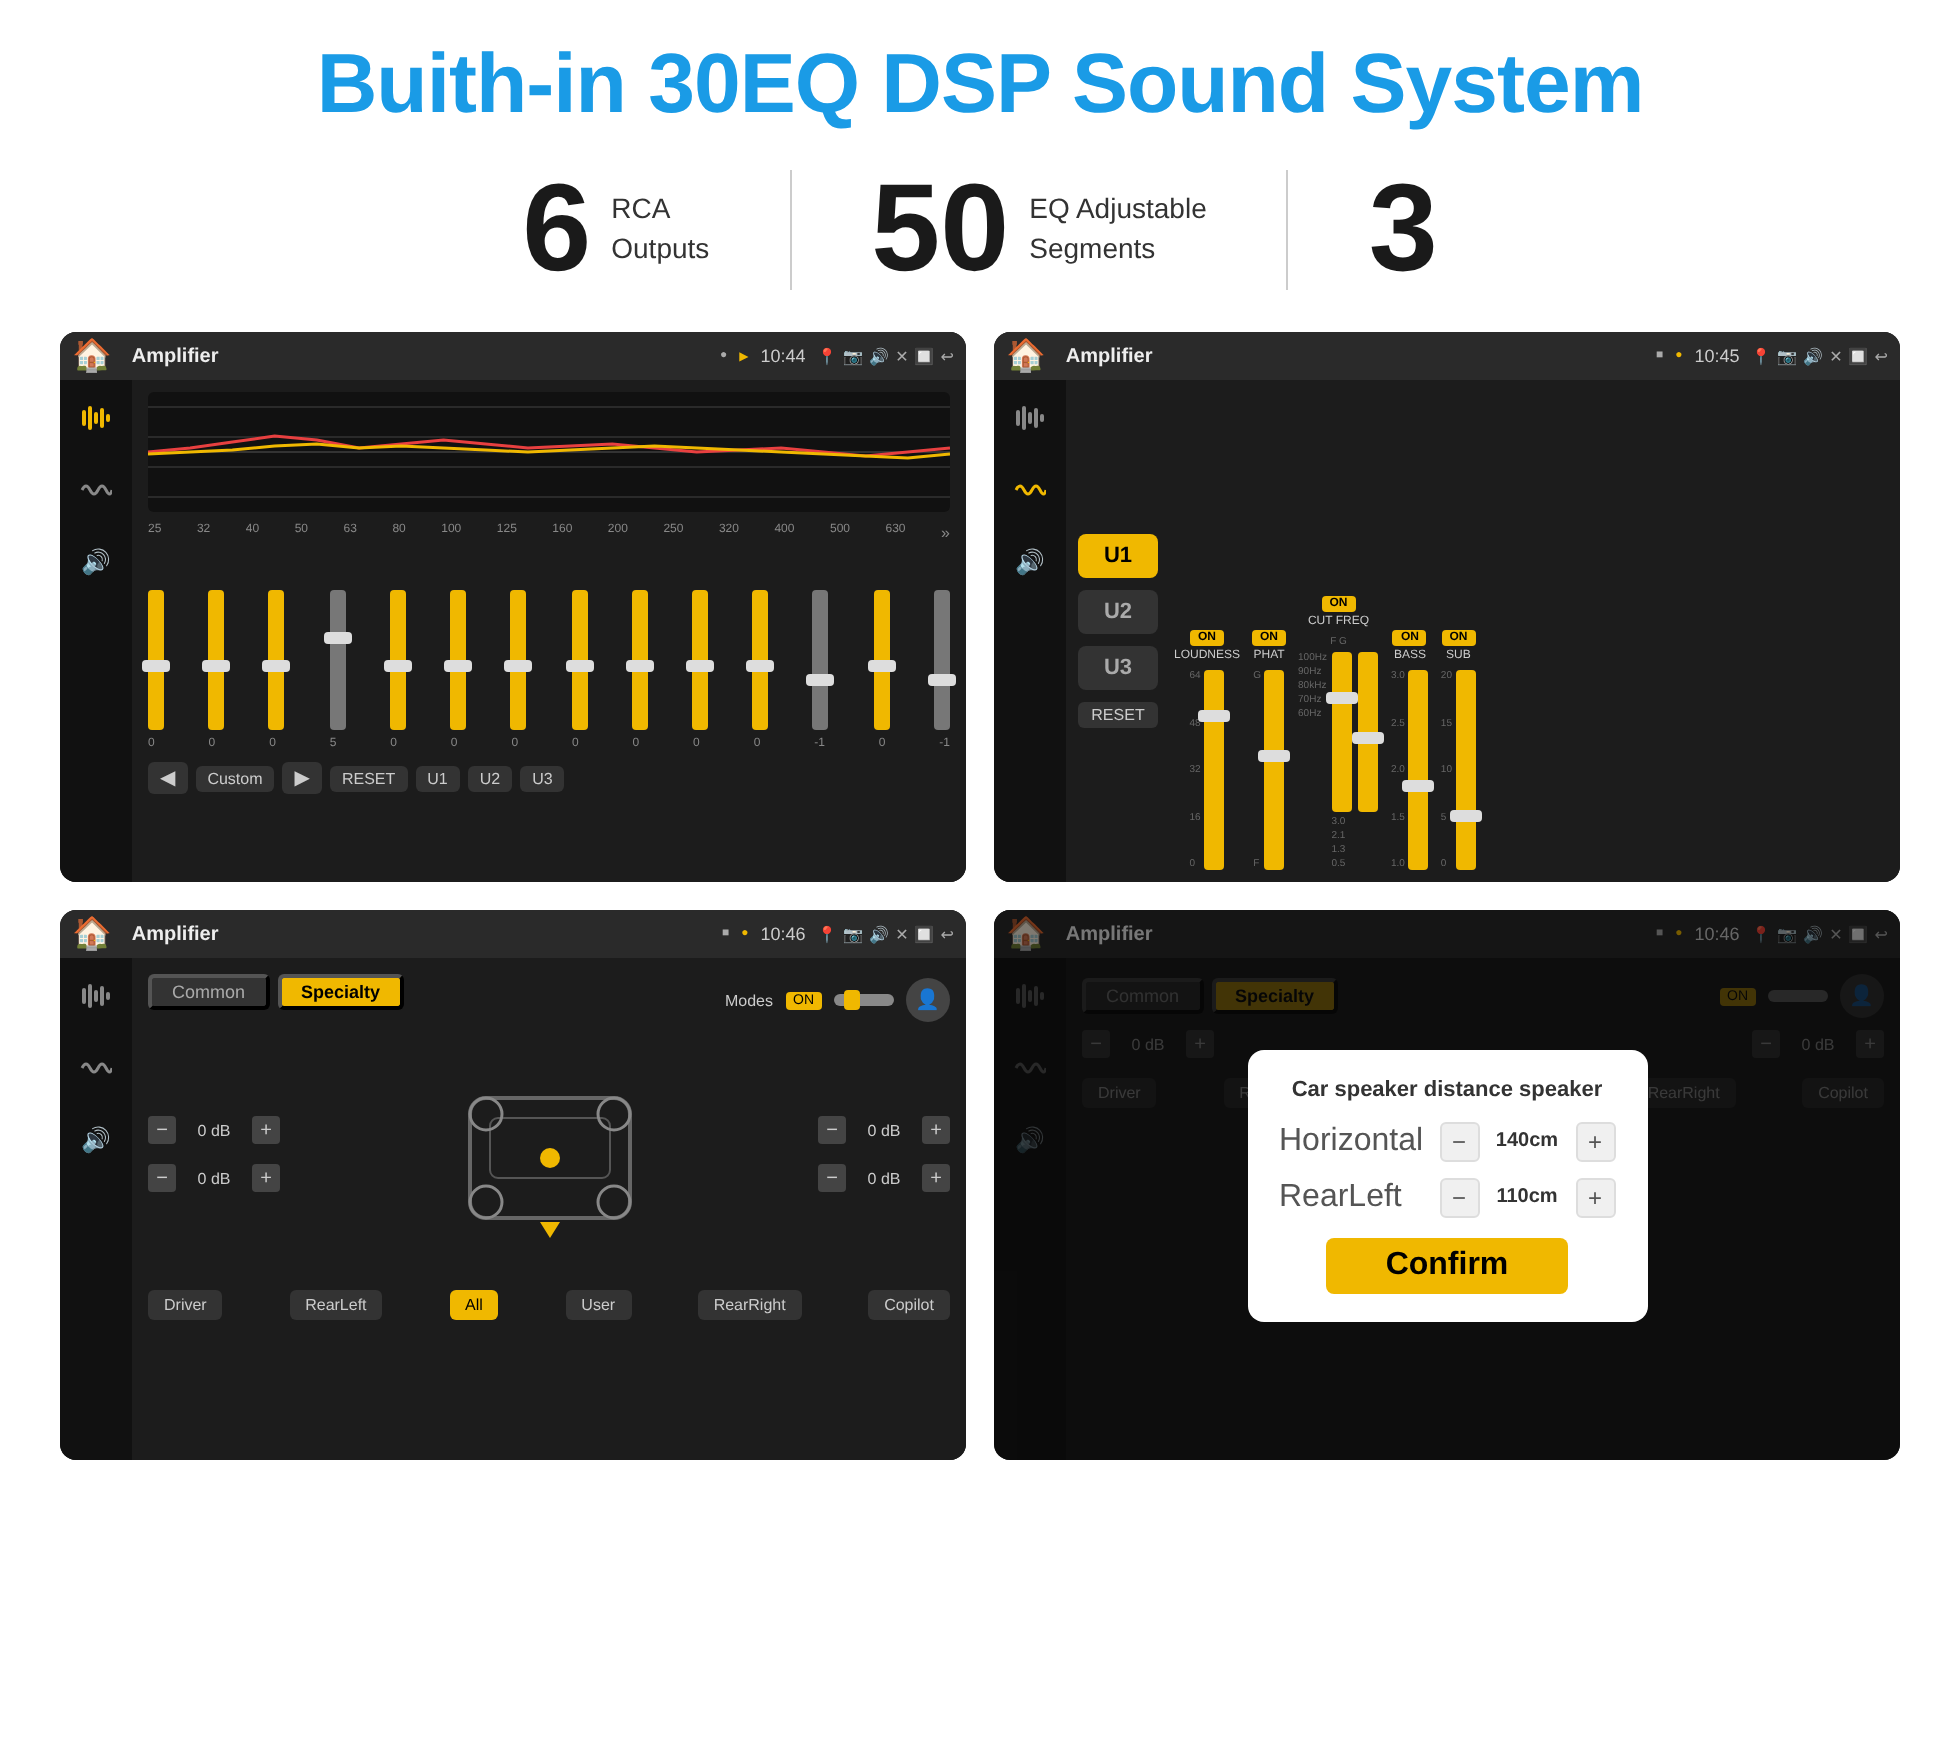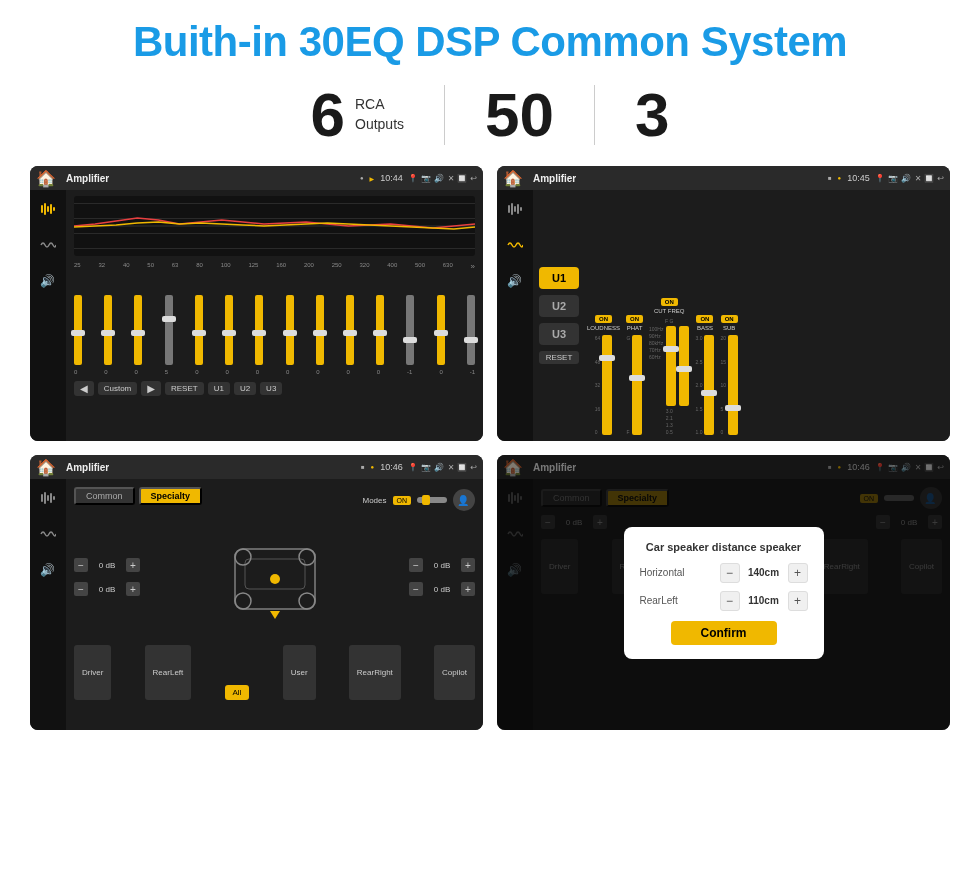--- a/index.html
+++ b/index.html
@@ -252,61 +252,61 @@
     }
     .vol-val { font-size: 8px; color: #ccc; min-width: 30px; text-align: center; }
     .crossover-btn {
       background: #333;
       color: #ccc;
       border-radius: 3px;
       font-size: 8px;
       padding: 3px 8px;
       border: none;
     }
-    .crossover-btn.active { background: #f0b800; color: #000; margin-top: 40px; }
+    .crossover-btn.active { background: #f0b800; color: #000; }
 
     
     .dialog-overlay {
       position: absolute;
       inset: 0;
       background: rgba(0,0,0,0.5);
       display: flex;
       align-items: center;
       justify-content: center;
       z-index: 10;
     }
     .dialog-box {
       background: #fff;
       border-radius: 8px;
       padding: 14px 16px;
       width: 200px;
     }
     .dialog-title { font-size: 11px; color: #333; font-weight: bold; margin-bottom: 10px; text-align: center; }
     .dialog-row { display: flex; align-items: center; justify-content: space-between; margin-bottom: 8px; }
-    .dialog-row-label { font-size: 10px; color: #555; }
+    .dialog-row-label { font-size: 16px; color: #555; }
     .dialog-controls { display: flex; align-items: center; gap: 4px; }
     .dialog-ctrl-btn {
       width: 20px;
       height: 20px;
       background: #f0f0f0;
       border: 1px solid #ddd;
       border-radius: 3px;
       display: flex;
       align-items: center;
       justify-content: center;
       font-size: 12px;
       color: #555;
     }
     .dialog-val { font-size: 10px; color: #333; font-weight: bold; min-width: 40px; text-align: center; }
     .dialog-confirm-btn {
       background: #f0b800;
       color: #000;
       border: none;
       border-radius: 4px;
-      font-size: 12px;
+      font-size: 16px;
       font-weight: bold;
       padding: 5px 30px;
       display: block;
       margin: 10px auto 0;
     }
 
     
     .reset-btn {
       background: #333;
       color: #ccc;
@@ -327,30 +327,31 @@
       color: #ccc;
       font-size: 10px;
       margin-left: auto;
     }
   </style>
 </head>
 <body>
 
 <div class="page-wrapper">
 
-  <div class="main-title">Buith-in 30EQ DSP Common System</div>
+  <div class="main-title">Buith-in 30EQ DSP Sound System</div>
 
   <div class="stats-row">
     <div class="stat-item">
       <div class="stat-number">6</div>
       <div class="stat-label">RCA<br>Outputs</div>
     </div>
     <div class="stat-divider"></div>
     <div class="stat-item">
       <div class="stat-number">50</div>
+      <div class="stat-label">EQ Adjustable<br>Segments</div>
     </div>
     <div class="stat-divider"></div>
     <div class="stat-item">
       <div class="stat-number">3</div>
     </div>
   </div>
 
   <div class="screens-grid">
 
     <div class="screen-card">

